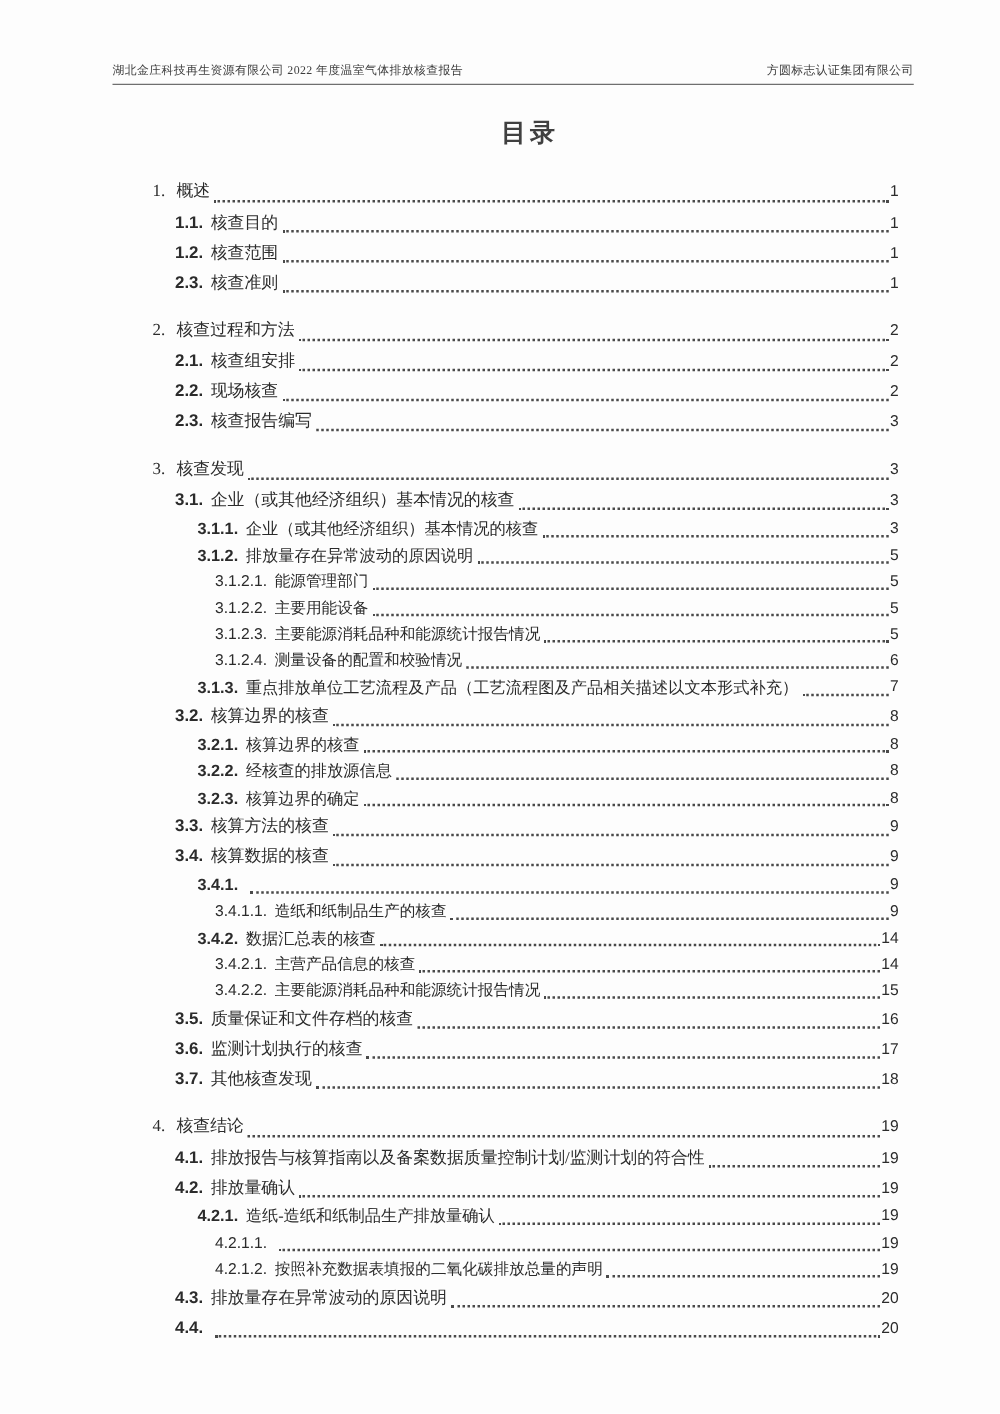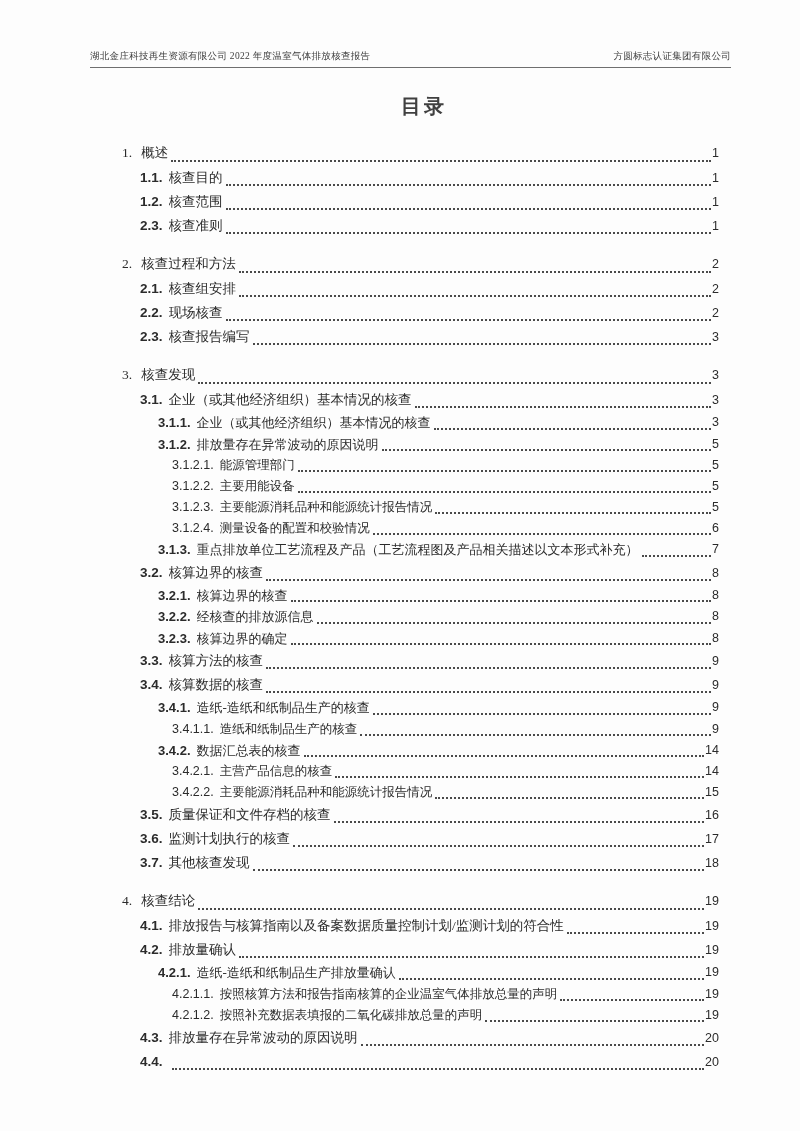--- a/index.html
+++ b/index.html
@@ -220,21 +220,20 @@
         <span class="toc-page">9</span>
       </div>
       <div class="toc-row lvl2">
         <span class="toc-num">3.4.</span>
         <span class="toc-title">核算数据的核查</span>
         <span class="toc-dots"></span>
         <span class="toc-page">9</span>
       </div>
       <div class="toc-row lvl3">
         <span class="toc-num">3.4.1.</span>
-        <span class="toc-title">造纸-造纸和纸制品生产的核查</span>
         <span class="toc-dots"></span>
         <span class="toc-page">9</span>
       </div>
       <div class="toc-row lvl4">
         <span class="toc-num">3.4.1.1.</span>
         <span class="toc-title">造纸和纸制品生产的核查</span>
         <span class="toc-dots"></span>
         <span class="toc-page">9</span>
       </div>
       <div class="toc-row lvl3">
@@ -292,21 +291,20 @@
         <span class="toc-page">19</span>
       </div>
       <div class="toc-row lvl3">
         <span class="toc-num">4.2.1.</span>
         <span class="toc-title">造纸-造纸和纸制品生产排放量确认</span>
         <span class="toc-dots"></span>
         <span class="toc-page">19</span>
       </div>
       <div class="toc-row lvl4">
         <span class="toc-num">4.2.1.1.</span>
-        <span class="toc-title">按照核算方法和报告指南核算的企业温室气体排放总量的声明</span>
         <span class="toc-dots"></span>
         <span class="toc-page">19</span>
       </div>
       <div class="toc-row lvl4">
         <span class="toc-num">4.2.1.2.</span>
         <span class="toc-title">按照补充数据表填报的二氧化碳排放总量的声明</span>
         <span class="toc-dots"></span>
         <span class="toc-page">19</span>
       </div>
       <div class="toc-row lvl2">

